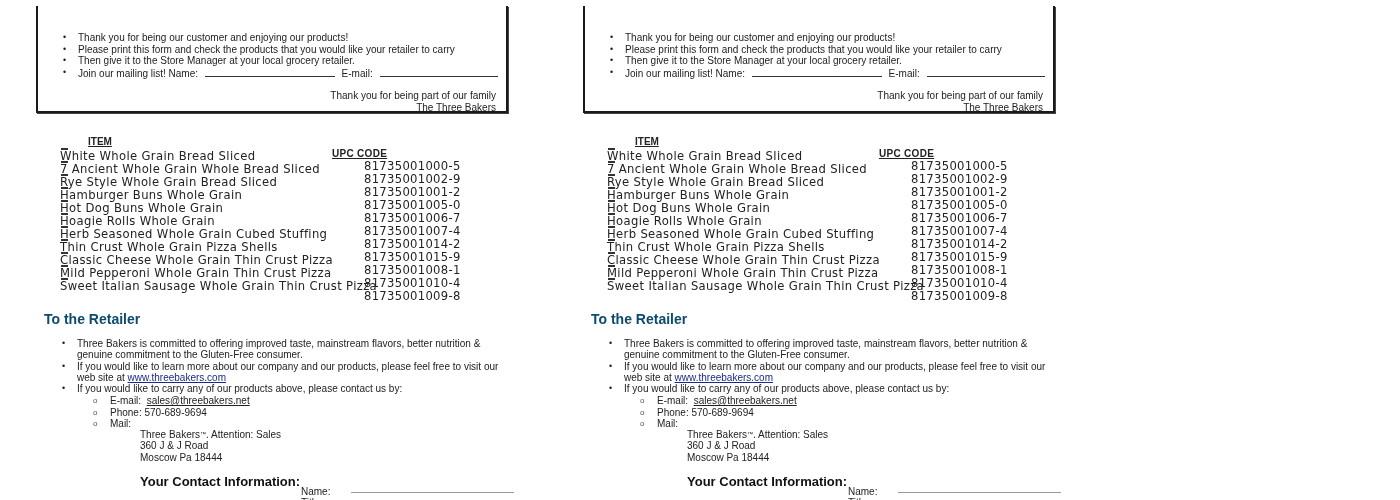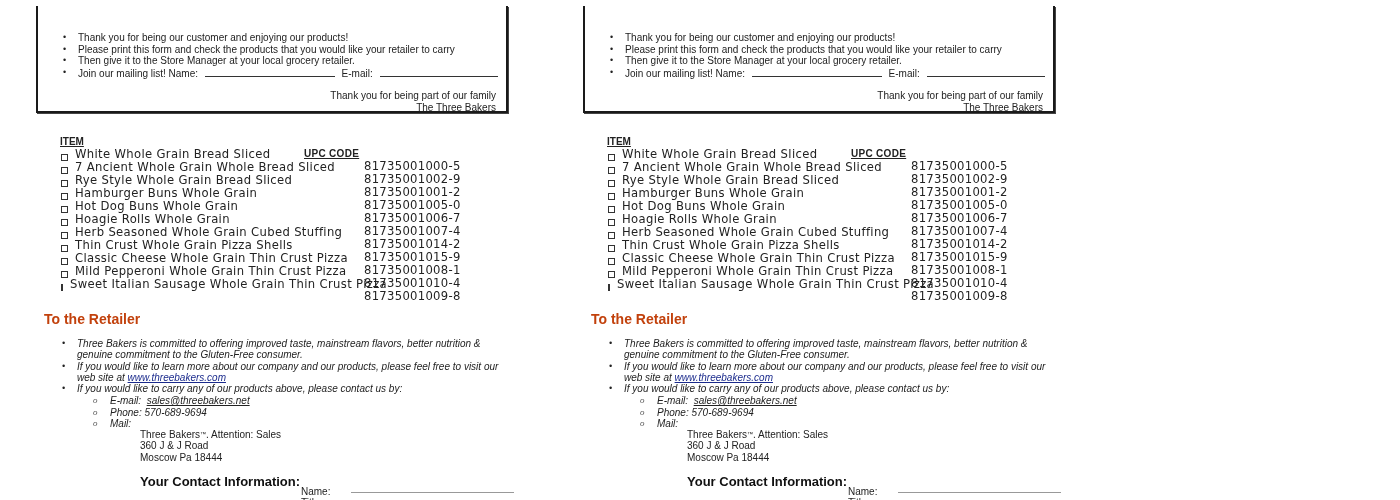--- a/index.html
+++ b/index.html
@@ -81,69 +81,69 @@
     }
     .items-head {
       display: flex;
       font-family: "Liberation Sans", sans-serif;
       font-weight: bold;
       font-size: 10px;
       text-decoration: underline;
       line-height: 12px;
       height: 12px;
     }
-    .items-head .col-item { width: 244px; }
+    .items-head .col-item { width: 244px; margin-left: 28px; }
     .item-row {
       display: flex;
       line-height: 13px;
       height: 13px;
       white-space: nowrap;
     }
     .item-row .col-item {
       width: 304px;
       display: flex;
-      align-items: flex-end;
+      align-items: flex-start;
+      flex-direction: column;
     }
     .checkbox {
       display: inline-block;
       width: 7px;
       height: 7px;
       border: 1px solid #333;
       margin-right: 7px;
       margin-left: 1px;
       box-sizing: border-box;
       background: #fff;
     }
     .item-name { letter-spacing: 0.35px; }
     .col-upc { letter-spacing: 0.3px; margin-top: 12px; }
 
     .retailer-title {
       position: absolute;
       left: 44px;
       top: 295px;
       font-size: 14px;
       font-weight: bold;
-      color: #c2410c;
+      color: #0c4a6e;
     }
     .retailer-list {
       position: absolute;
       left: 62px;
       top: 322px;
       width: 440px;
       margin: 0;
       padding: 0;
       list-style: none;
       font-size: 10px;
       line-height: 11.3px;
       color: #222;
     }
     .retailer-list > li {
       position: relative;
       padding-left: 15px;
-      font-style: italic;
     }
     .retailer-list > li::before {
       content: "•";
       position: absolute;
       left: 0;
       top: 0;
       font-size: 9px;
     }
     .link {
       color: #1a2a8c;

